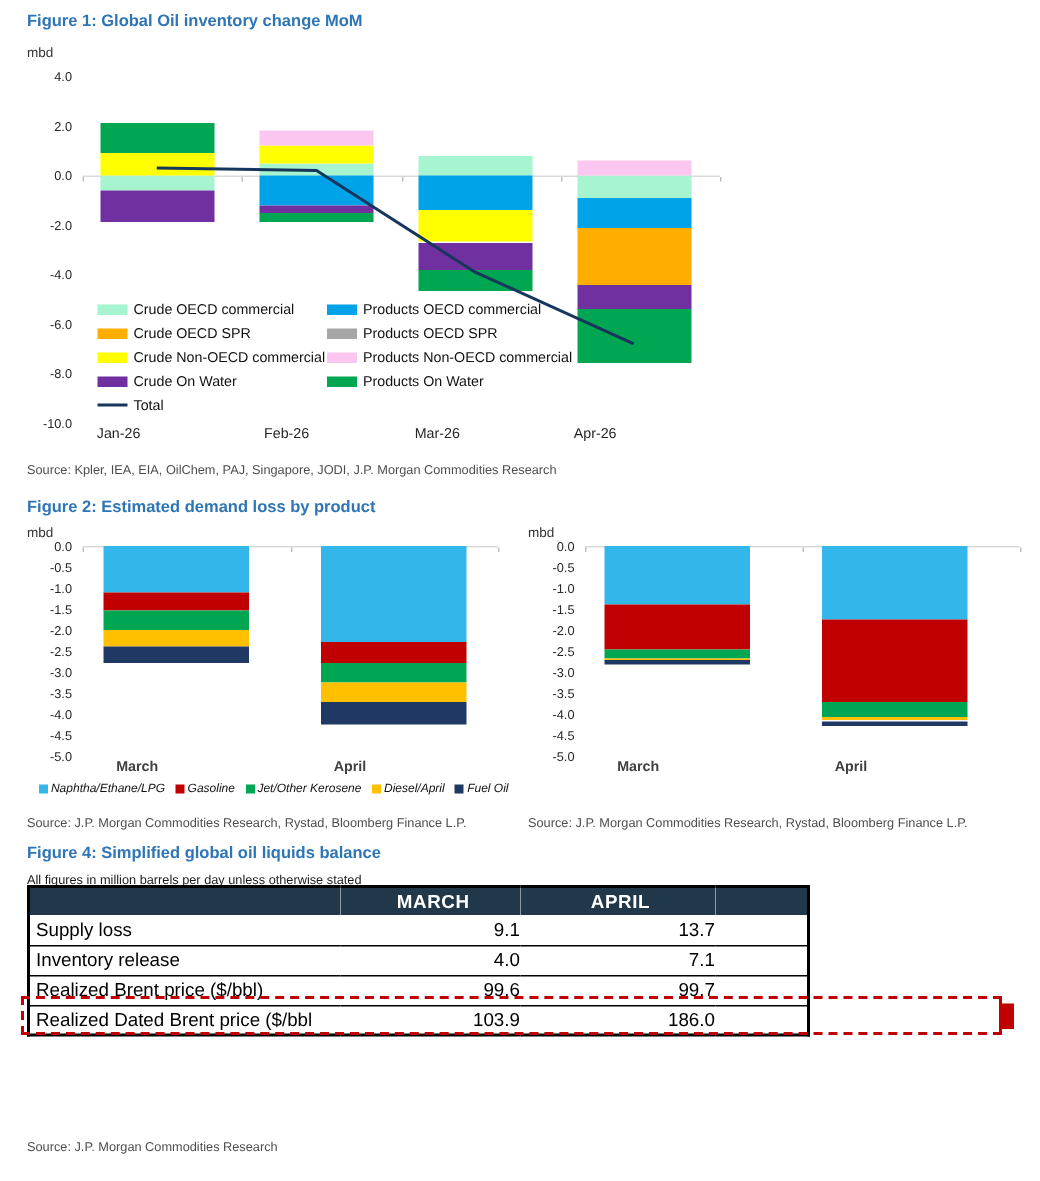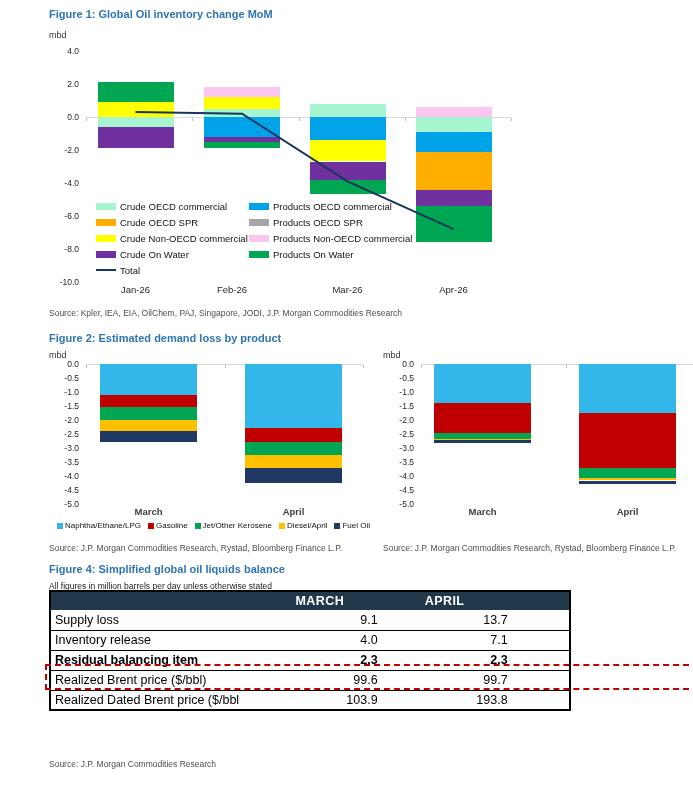--- a/index.html
+++ b/index.html
@@ -1,36 +1,36 @@
 <!DOCTYPE html>
 <html><head>
 <meta charset="utf-8">
 <style>
   * { margin:0; padding:0; box-sizing:border-box; }
   html,body { background:#ffffff; }
   body {
     width:693px; height:787px; position:relative; overflow:hidden;
     font-family:"Liberation Sans", sans-serif; color:#1a1a1a;
   }
-  .section { position:absolute;margin-left:31px; }
+  .section { position:absolute; }
   .fig-title { position:absolute; font-size:11px; font-weight:bold; color:#2E75B6; white-space:nowrap; }
   .unit-label { position:absolute; font-size:9px; color:#333; }
   .subtitle { position:absolute; font-size:8.5px; color:#1a1a1a; }
   .source { position:absolute; font-size:8.5px; color:#4d4d4d; white-space:nowrap; }
   .ytick { position:absolute; font-size:8.5px; color:#262626; text-align:right; width:40px; }
-  .xlabel { position:absolute; font-size:9.5px; color:#262626; text-align:center; width:80px; }
+  .xlabel { position:absolute; font-size:9.5px; color:#262626; text-align:left; width:80px; }
   .xlabel.bold { font-weight:bold; color:#404040; }
   .zero-line { position:absolute; height:1px; background:#D9D9D9; }
   .zero-tick { position:absolute; width:1px; height:3px; background:#BFBFBF; }
   .seg { position:absolute; }
   .legend1-row { position:absolute; display:flex; align-items:center; height:14px; }
   .legend1-row .sw { width:20px; height:7px; margin-right:4px; flex:none; }
   .legend1-row .ln { width:20px; height:2px; margin-right:4px; flex:none; }
   .legend1-row .lt { font-size:9.5px; color:#111; white-space:nowrap; }
-  .legend-flex { position:absolute; display:flex; justify-content:center; align-items:center; gap:7px; }
+  .legend-flex { position:absolute; display:flex; justify-content:center; align-items:center; gap:7px;font-style:italic; }
   .legend-flex .item { display:flex; align-items:center; gap:2px; }
   .legend-flex .sq { width:6px; height:6px; flex:none; }
   .legend-flex .lt { font-size:8px; color:#111; white-space:nowrap; }
   svg.lineplot { position:absolute; left:0; top:0; pointer-events:none; }
 
   table.balance { position:absolute; left:18px; top:34px; width:522px; border-collapse:collapse;
     border:2px solid #000; table-layout:fixed; }
   table.balance th, table.balance td { font-size:12.5px; padding:0 0 0 4px; overflow:hidden; white-space:nowrap; }
   table.balance thead th { height:19px; color:#fff; font-weight:bold; text-align:center; letter-spacing:0.4px; }
   table.balance tbody td { height:20px; border-bottom:1px solid #000; color:#000; }
@@ -66,21 +66,21 @@
     <div class="seg" style="left: 66.5px; top: 102.2px; width: 76px; height: 14.8px; background: rgb(255, 255, 0);"></div>
     <div class="seg" style="left: 66.5px; top: 126.9px; width: 76px; height: 21.4px; background: rgb(112, 48, 160);"></div>
     <div class="seg" style="left: 66.5px; top: 82.3px; width: 76px; height: 19.8px; background: rgb(0, 166, 81);"></div>
     <div class="xlabel" style="left: 64.5px; top: 284px;">Jan-26</div>
     <div class="seg" style="left: 173px; top: 108.8px; width: 76px; height: 8.3px; background: rgb(166, 244, 208);"></div>
     <div class="seg" style="left: 173px; top: 117px; width: 76px; height: 19.8px; background: rgb(0, 162, 232);"></div>
     <div class="seg" style="left: 173px; top: 97.2px; width: 76px; height: 11.5px; background: rgb(255, 255, 0);"></div>
     <div class="seg" style="left: 173px; top: 87.3px; width: 76px; height: 9.9px; background: rgb(251, 199, 241);"></div>
     <div class="seg" style="left: 173px; top: 136.8px; width: 76px; height: 5px; background: rgb(112, 48, 160);"></div>
     <div class="seg" style="left: 173px; top: 141.8px; width: 76px; height: 6.6px; background: rgb(0, 166, 81);"></div>
-    <div class="xlabel" style="left: 161px; top: 284px;">Feb-26</div>
+    <div class="xlabel" style="left: 176px; top: 284px;">Feb-26</div>
     <div class="seg" style="left: 278.5px; top: 103.8px; width: 76px; height: 13.2px; background: rgb(166, 244, 208);"></div>
     <div class="seg" style="left: 278.5px; top: 117px; width: 76px; height: 23.1px; background: rgb(0, 162, 232);"></div>
     <div class="seg" style="left: 278.5px; top: 140.1px; width: 76px; height: 21.4px; background: rgb(255, 255, 0);"></div>
     <div class="seg" style="left: 278.5px; top: 161.6px; width: 76px; height: 18.2px; background: rgb(112, 48, 160);"></div>
     <div class="seg" style="left: 278.5px; top: 179.7px; width: 76px; height: 14.8px; background: rgb(0, 166, 81);"></div>
     <div class="xlabel" style="left: 276.5px; top: 284px;">Mar-26</div>
     <div class="seg" style="left: 384.5px; top: 117px; width: 76px; height: 14.8px; background: rgb(166, 244, 208);"></div>
     <div class="seg" style="left: 384.5px; top: 131.8px; width: 76px; height: 19.8px; background: rgb(0, 162, 232);"></div>
     <div class="seg" style="left: 384.5px; top: 151.7px; width: 76px; height: 37.9px; background: rgb(255, 174, 0);"></div>
     <div class="seg" style="left: 384.5px; top: 107.1px; width: 76px; height: 9.9px; background: rgb(251, 199, 241);"></div>
@@ -235,36 +235,30 @@
           <td class="val">9.1</td>
           <td class="val">13.7</td>
           <td></td>
         </tr>
         <tr>
           <td>Inventory release</td>
           <td class="val">4.0</td>
           <td class="val">7.1</td>
           <td></td>
         </tr>
-        <tr class="highlight">
-          <td>Residual balancing item</td>
-          <td class="val">2.3</td>
-          <td class="val">2.3</td>
-          <td></td>
-        </tr>
         <tr>
           <td>Realized Brent price ($/bbl)</td>
           <td class="val">99.6</td>
           <td class="val">99.7</td>
           <td></td>
         </tr>
         <tr>
           <td>Realized Dated Brent price ($/bbl</td>
           <td class="val">103.9</td>
-          <td class="val">193.8</td>
+          <td class="val">186.0</td>
           <td></td>
         </tr>
       </tbody>
   </table>
   <div class="dash-box" style="left:14px; top:108px; width:654px; height:26px;"></div>
   <div class="dash-cap" style="left:666px; top:113px; width:10px; height:17px;"></div>
   <div class="source" style="left:18px; top:203px;">Source: J.P. Morgan Commodities Research</div>
 </div>
 
 </body></html>

